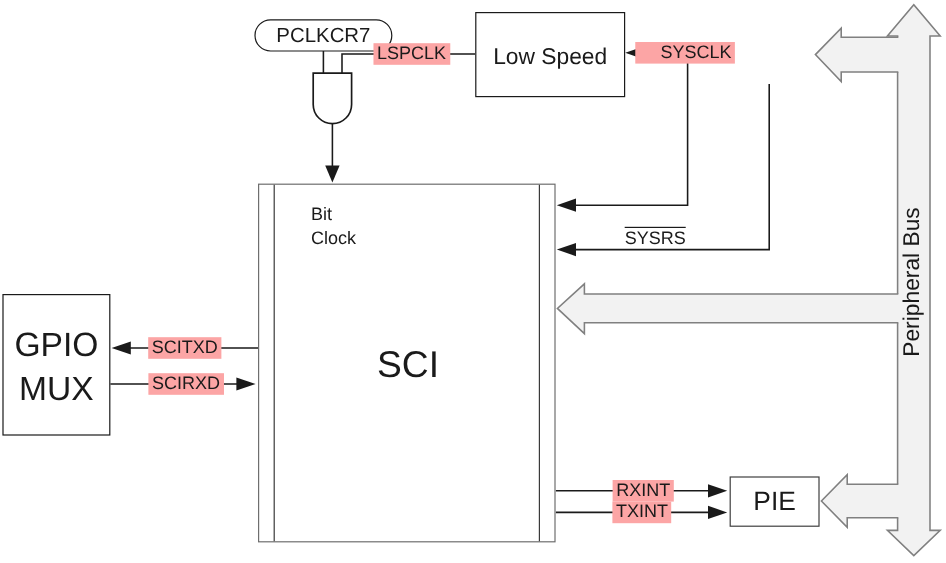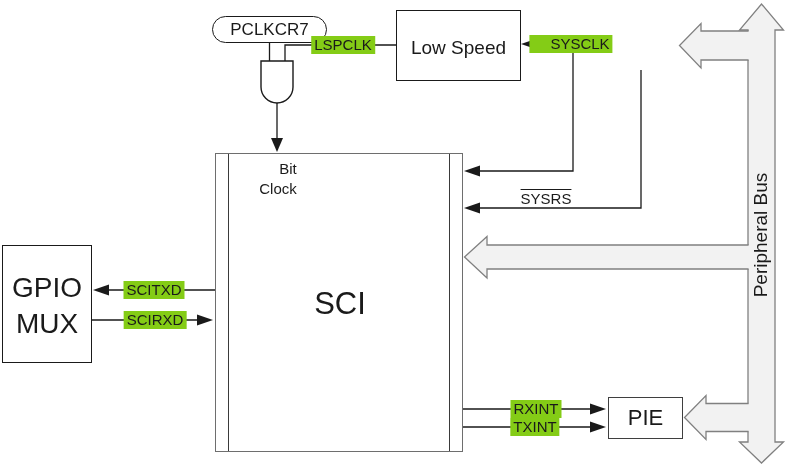--- a/index.html
+++ b/index.html
@@ -16,26 +16,26 @@
   #pclkcr7{left:212px;top:16px;width:115px;height:27px;border-width:1.3px;border-radius:14px;font-size:17px;}
   #prescaler{left:396px;top:10px;width:125px;height:71px;font-size:19px;padding-top:4px;}
   #cpu{left:603px;top:21px;width:76px;height:50px;font-size:27px;}
   #gpio-mux{left:2px;top:245px;width:90px;height:118px;font-size:28px;line-height:1.28;padding-top:4px;}
   #pie{left:608px;top:397px;width:75px;height:42px;font-size:22px;border-color:#3f3f3f;}
   #sci-box{left:215px;top:153px;width:248px;height:299px;border:1.2px solid #6e6e6e;display:block;}
   .sci-inner-line{position:absolute;top:0;bottom:0;width:1.2px;background:#3a3a3a;}
   #sci-inner-left{left:12px;}
   #sci-inner-right{right:12px;}
   #sci-label{position:absolute;left:124px;top:150px;transform:translate(-50%,-50%);font-size:31px;}
-  #bit-clock{position:absolute;left:62px;top:5px;transform:translate(-50%,0);
-    font-size:15px;line-height:20px;text-align:right;white-space:nowrap;}
+  #bit-clock{position:absolute;left:62px;top:15px;transform:translate(-50%,0);
+    font-size:15px;line-height:20px;text-align:left;white-space:nowrap;}
   #bus-label{position:absolute;left:761px;top:235px;transform:translate(-50%,-50%) rotate(-90deg);
     font-size:19px;white-space:nowrap;}
   .sig{
-    position:absolute;transform:translate(-50%,-50%);background:#84cc16;
+    position:absolute;transform:translate(-50%,-50%);background:#fca5a5;
     padding:0 3px;font-size:15px;white-space:nowrap;line-height:18px;
   }
   #sig-lspclk{left:343px;top:45px;}
   #sig-sysclk{left:571px;top:44px;padding-left:21px;}
   #sig-sysrs{left:546px;top:199px;background:transparent;text-decoration:overline;}
   #sig-scitxd{left:154px;top:290px;}
   #sig-scirxd{left:155px;top:320px;}
   #sig-rxint{left:536px;top:409px;}
   #sig-txint{left:535px;top:427px;}
 </style>

